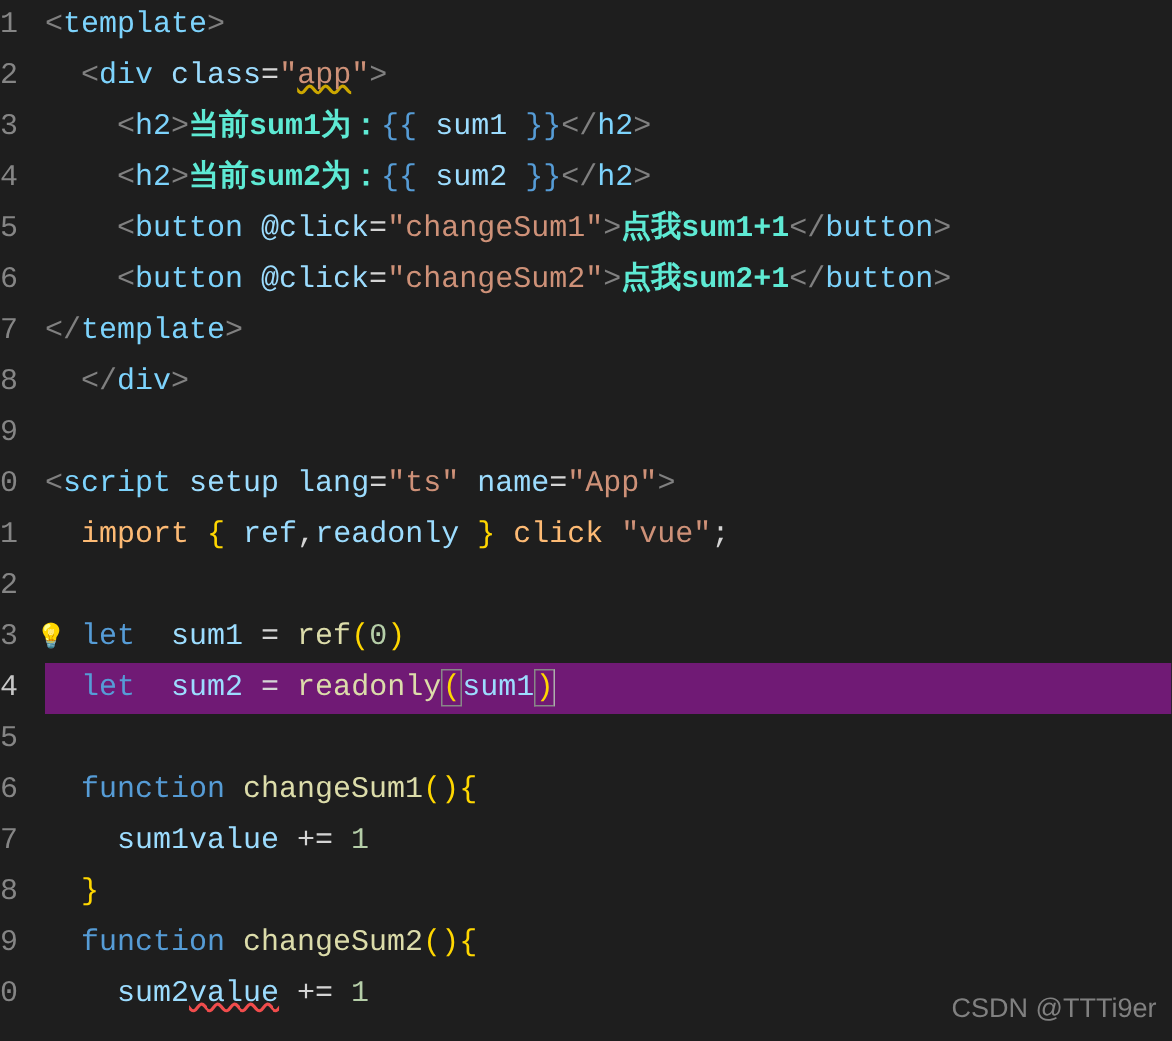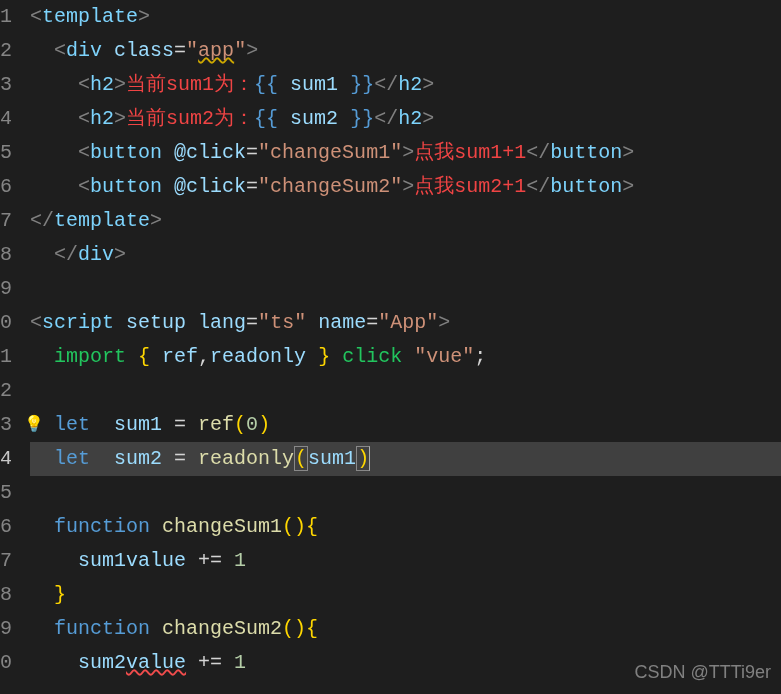--- a/index.html
+++ b/index.html
@@ -37,21 +37,21 @@
   flex: 1;
   padding-left: 12px;
   position: relative;
 }
 .line {
   height: 34px;
   line-height: 34px;
   white-space: pre;
 }
 .line.highlight {
-  background: #404040;
+  background: #701a75;
 }
 .bulb {
   position: absolute;
   left: -6px;
   color: #ffcc00;
   font-size: 16px;
 }
 .bracket-match {
   border: 1px solid #888;
   padding: 0 0px;
@@ -67,24 +67,24 @@
   text-decoration: underline wavy #cca700;
   text-decoration-skip-ink: none;
 }
 
 
 .c-tag { color: #7dd3fc; }
 .c-bracket { color: #808080; }
 .c-attr { color: #9cdcfe; }
 .c-op { color: #d4d4d4; }
 .c-str { color: #ce9178; }
-.c-text { color: #ef4444; }
+.c-text { color: #5eead4; font-weight: bold; }
 .c-mustache { color: #569cd6; font-weight: normal; }
 .c-kw { color: #569cd6; }
-.c-kw2 { color: #22c55e; text-align: right; }
+.c-kw2 { color: #fdba74; text-align: right; }
 .c-func { color: #dcdcaa; }
 .c-var { color: #9cdcfe; }
 .c-num { color: #b5cea8; }
 .c-paren-y { color: #ffd700; }
 .c-white { color: #d4d4d4; }
 .watermark {
   position: absolute;
   bottom: 6px;
   right: 10px;
   color: #aaa;

